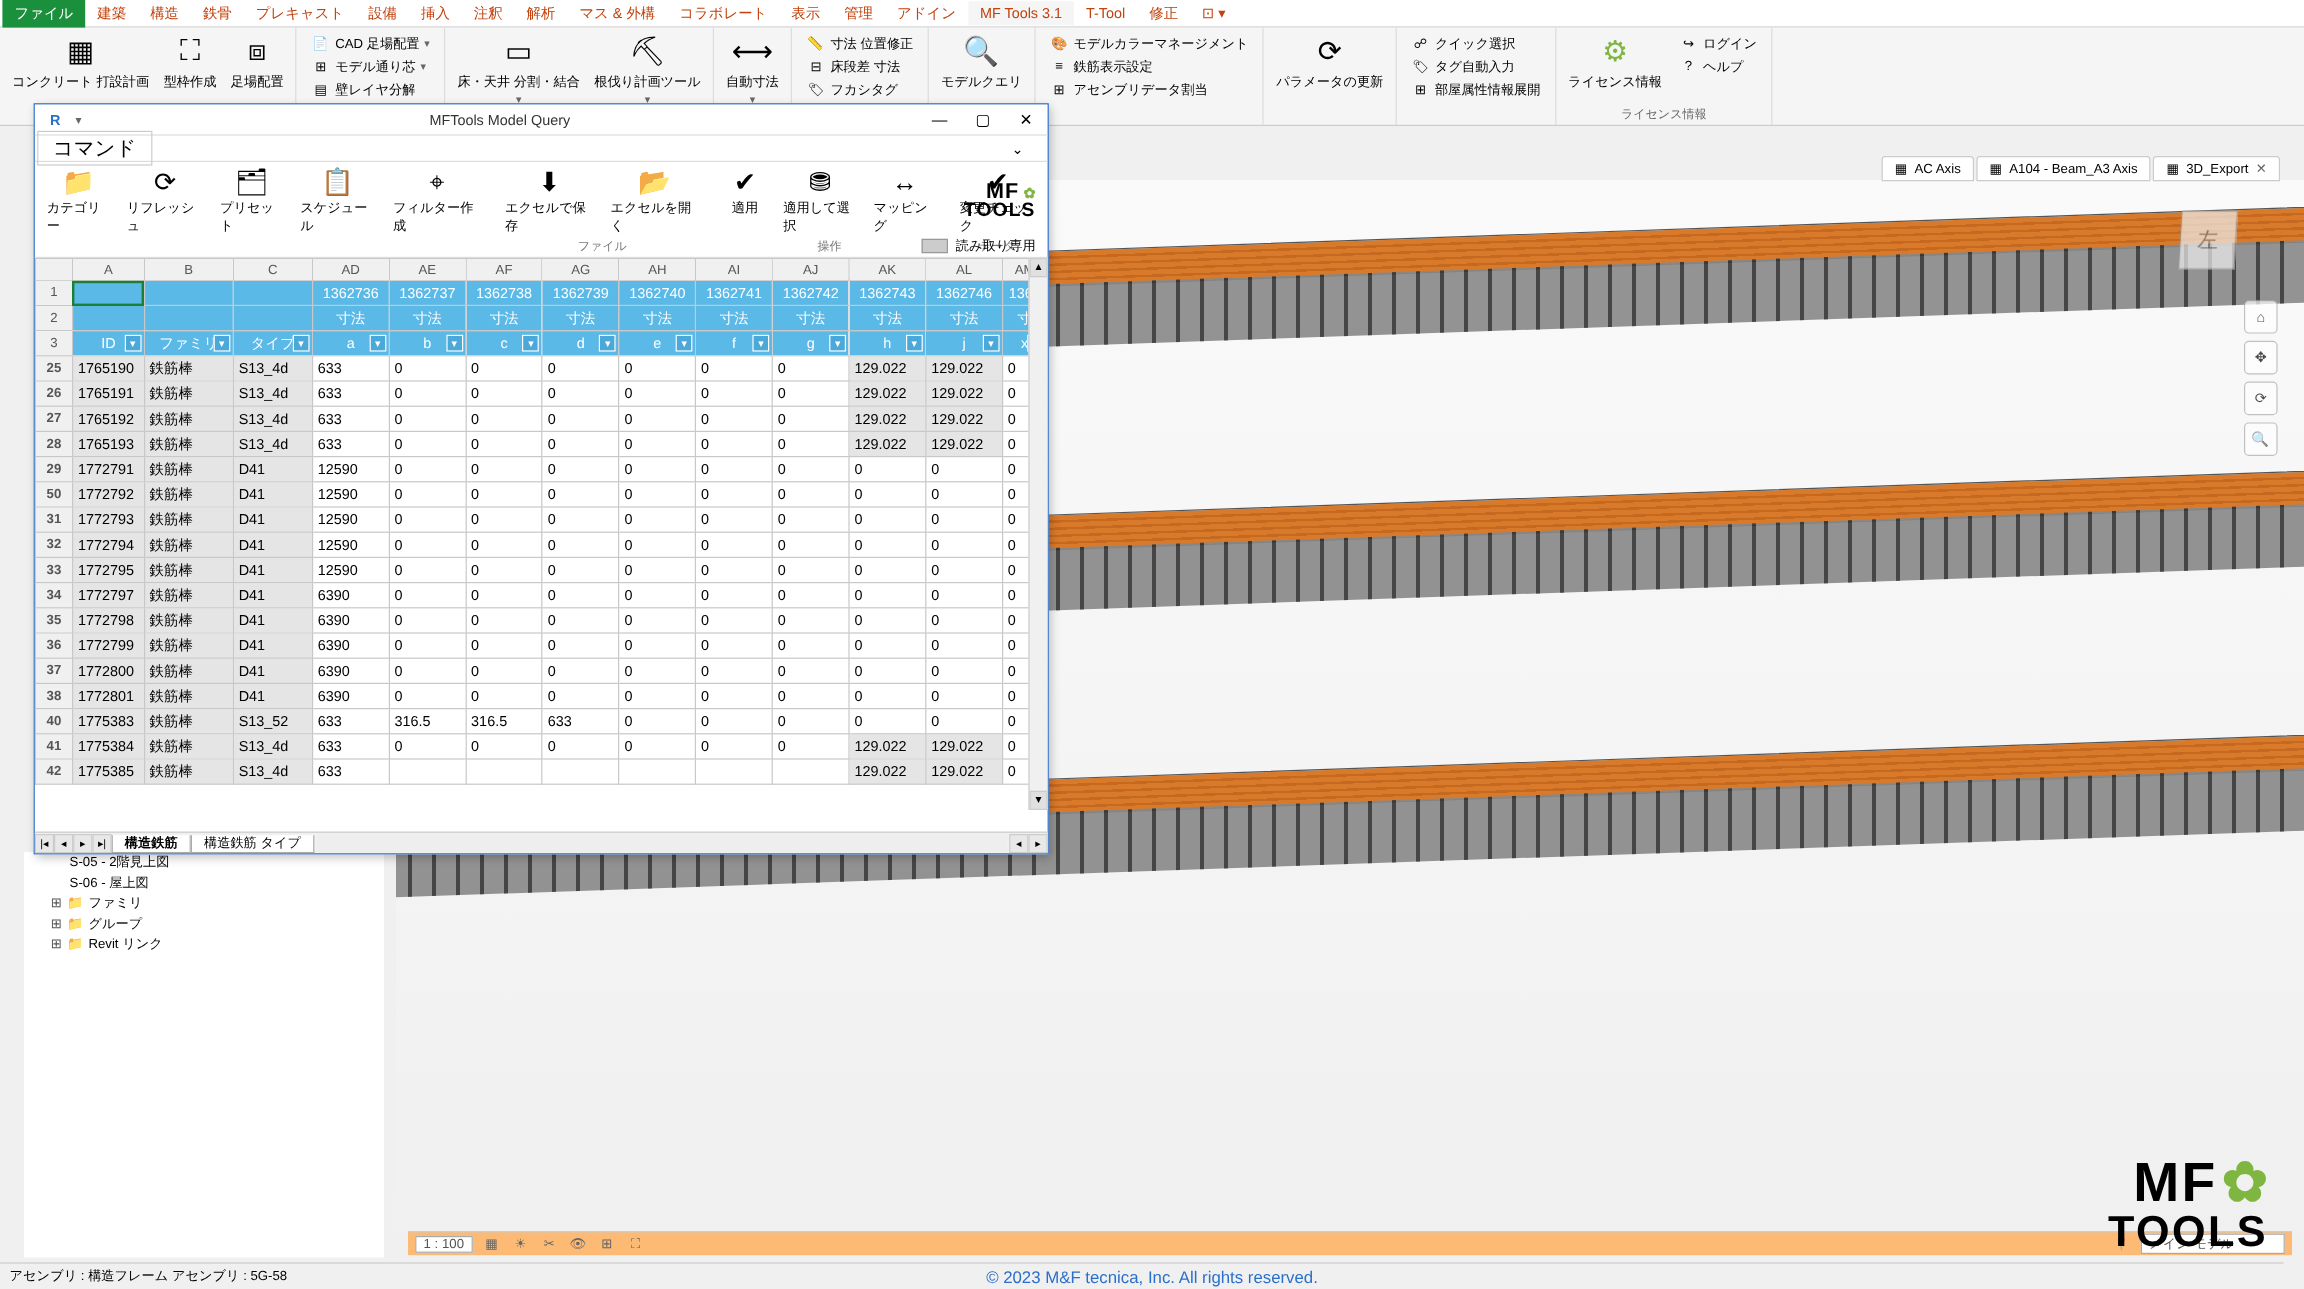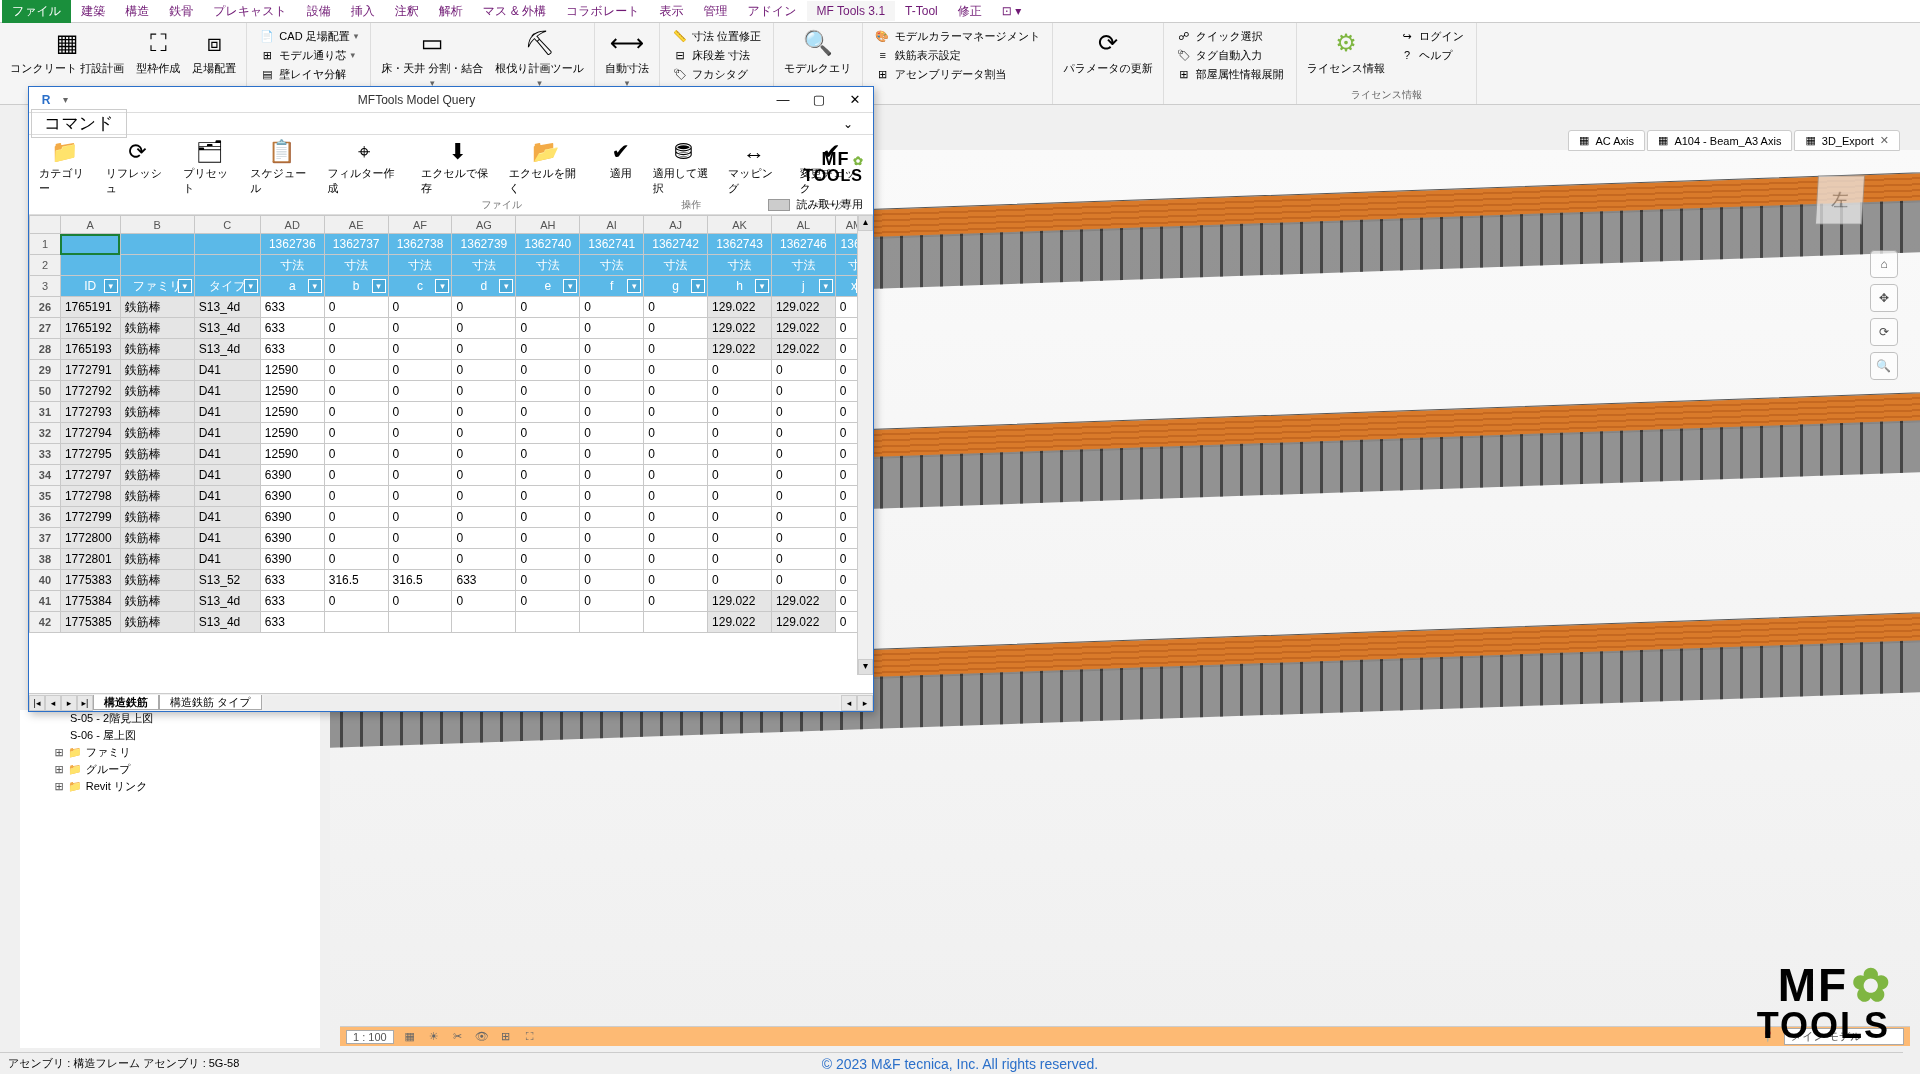--- a/index.html
+++ b/index.html
@@ -1,20 +1,20 @@
 <!DOCTYPE html>
 <html><head>
 <meta charset="utf-8">
 <style>
 * { margin: 0; padding: 0; box-sizing: border-box; font-family: "Meiryo UI", "Segoe UI", sans-serif; }
 body { width: 1920px; height: 1074px; background: #f0f0f0; overflow: hidden; position: relative; font-size: 12px; }
 
 
 .main-ribbon-tabs { display: flex; background: #fff; border-bottom: 1px solid #ccc; height: 23px; align-items: center; padding-left: 2px; }
-.main-ribbon-tabs .tab { padding: 3px 10px; font-size: 12px; cursor: pointer; color: #701a75; }
+.main-ribbon-tabs .tab { padding: 3px 10px; font-size: 12px; cursor: pointer; color: #c2410c; }
 .main-ribbon-tabs .tab.file { background: #1a8f3c; color: #fff; }
 .main-ribbon-tabs .tab.active { background: #f5f5f5; }
 
 .main-ribbon-body { display: flex; background: #f5f5f5; height: 82px; border-bottom: 1px solid #ccc; }
 .ribbon-group { display: flex; flex-direction: column; border-right: 1px solid #ddd; padding: 2px 6px; }
 .ribbon-group-items { display: flex; gap: 4px; flex: 1; align-items: flex-start; }
 .ribbon-big-btn { display: flex; flex-direction: column; align-items: center; gap: 2px; padding: 2px 4px; cursor: pointer; font-size: 11px; text-align: center; min-width: 44px; }
 .ribbon-big-btn .icon { width: 32px; height: 32px; display: flex; align-items: center; justify-content: center; font-size: 24px; }
 .ribbon-small-list { display: flex; flex-direction: column; gap: 1px; padding: 2px 4px; }
 .ribbon-small-item { display: flex; align-items: center; gap: 4px; font-size: 11px; cursor: pointer; padding: 1px 2px; white-space: nowrap; }
@@ -31,21 +31,21 @@
 .beam-row { position: absolute; left: -50px; right: -50px; height: 110px; }
 .beam-row .deck { position: absolute; top: 20px; left: 0; right: 0; height: 30px; background: repeating-linear-gradient(0deg, #d97a2a 0 4px, #c56820 4px 6px); border: 1px solid #555; }
 .beam-row .sup { position: absolute; top: 48px; left: 0; right: 0; height: 52px; background: repeating-linear-gradient(90deg, #333 0 3px, transparent 3px 20px), linear-gradient(#888,#888); opacity: .9; }
 .viewcube { position: absolute; top: 10px; right: 20px; width: 120px; height: 80px; display: flex; align-items: center; justify-content: center; opacity: .7; }
 .viewcube .cube { width: 50px; height: 50px; background: #eee; border: 1px solid #999; display:flex; align-items:center; justify-content:center; font-size:18px; color:#777; transform: rotateY(-20deg) rotateX(10deg); }
 .navwheel { position:absolute; top:100px; right:20px; width:30px; display:flex; flex-direction:column; gap:6px; opacity:.7;}
 .navwheel div{ width:28px;height:28px;border:1px solid #aaa; border-radius:4px; background:#fff; display:flex;align-items:center;justify-content:center;}
 
 
 .project-browser { position: absolute; top: 710px; left: 20px; width: 300px; bottom: 26px; background: #fff; font-size: 11px; overflow: hidden; }
-.project-browser .node { padding: 1px 4px 1px 38px; white-space: nowrap; margin-left: 12px; }
+.project-browser .node { padding: 1px 4px 1px 38px; white-space: nowrap; }
 .project-browser .node.parent { padding-left: 22px; display:flex; align-items:center; gap:4px;}
 .project-browser .expander{width:10px;display:inline-block;text-align:center;color:#555;}
 
 
 .view-controls { position:absolute; bottom: 28px; left: 340px; right: 10px; height: 20px; display:flex; align-items:center; gap:8px; font-size:11px; color:#555; background:#fdba74; border-top:1px solid #ccc; padding: 0 6px;}
 .view-controls .combo{ border:1px solid #aaa; padding:0 6px; background:#fff;}
 .vc-icon{width:16px;height:16px;display:inline-flex;align-items:center;justify-content:center; color:#666;}
 
 
 .status-bar { position: absolute; bottom: 0; left: 0; right: 17px; height: 22px; background: #f0f0f0; border-top: 1px solid #ccc; display: flex; align-items: center; font-size: 11px; padding: 0 8px; gap: 20px; }
@@ -513,20 +513,36 @@
               <td class="hdr"><span>e</span><span class="flt">▾</span></td>
               <td class="hdr"><span>f</span><span class="flt">▾</span></td>
               <td class="hdr"><span>g</span><span class="flt">▾</span></td>
               <td class="hdr"><span>h</span><span class="flt">▾</span></td>
               <td class="hdr"><span>j</span><span class="flt">▾</span></td>
               <td class="hdr"><span>x</span><span class="flt">▾</span></td>
             </tr>
           </thead>
         <tbody>
             <tr>
+              <th class="rownum">25</th>
+              <td class="shade">1765190</td>
+              <td class="shade">鉄筋棒</td>
+              <td class="shade">S13_4d</td>
+              <td class="num">633</td>
+              <td class="num">0</td>
+              <td class="num">0</td>
+              <td class="num">0</td>
+              <td class="num">0</td>
+              <td class="num">0</td>
+              <td class="num">0</td>
+              <td class="shade num">129.022</td>
+              <td class="shade num">129.022</td>
+              <td class="num">0</td>
+            </tr>
+            <tr>
               <th class="rownum">26</th>
               <td class="shade">1765191</td>
               <td class="shade">鉄筋棒</td>
               <td class="shade">S13_4d</td>
               <td class="num">633</td>
               <td class="num">0</td>
               <td class="num">0</td>
               <td class="num">0</td>
               <td class="num">0</td>
               <td class="num">0</td>

